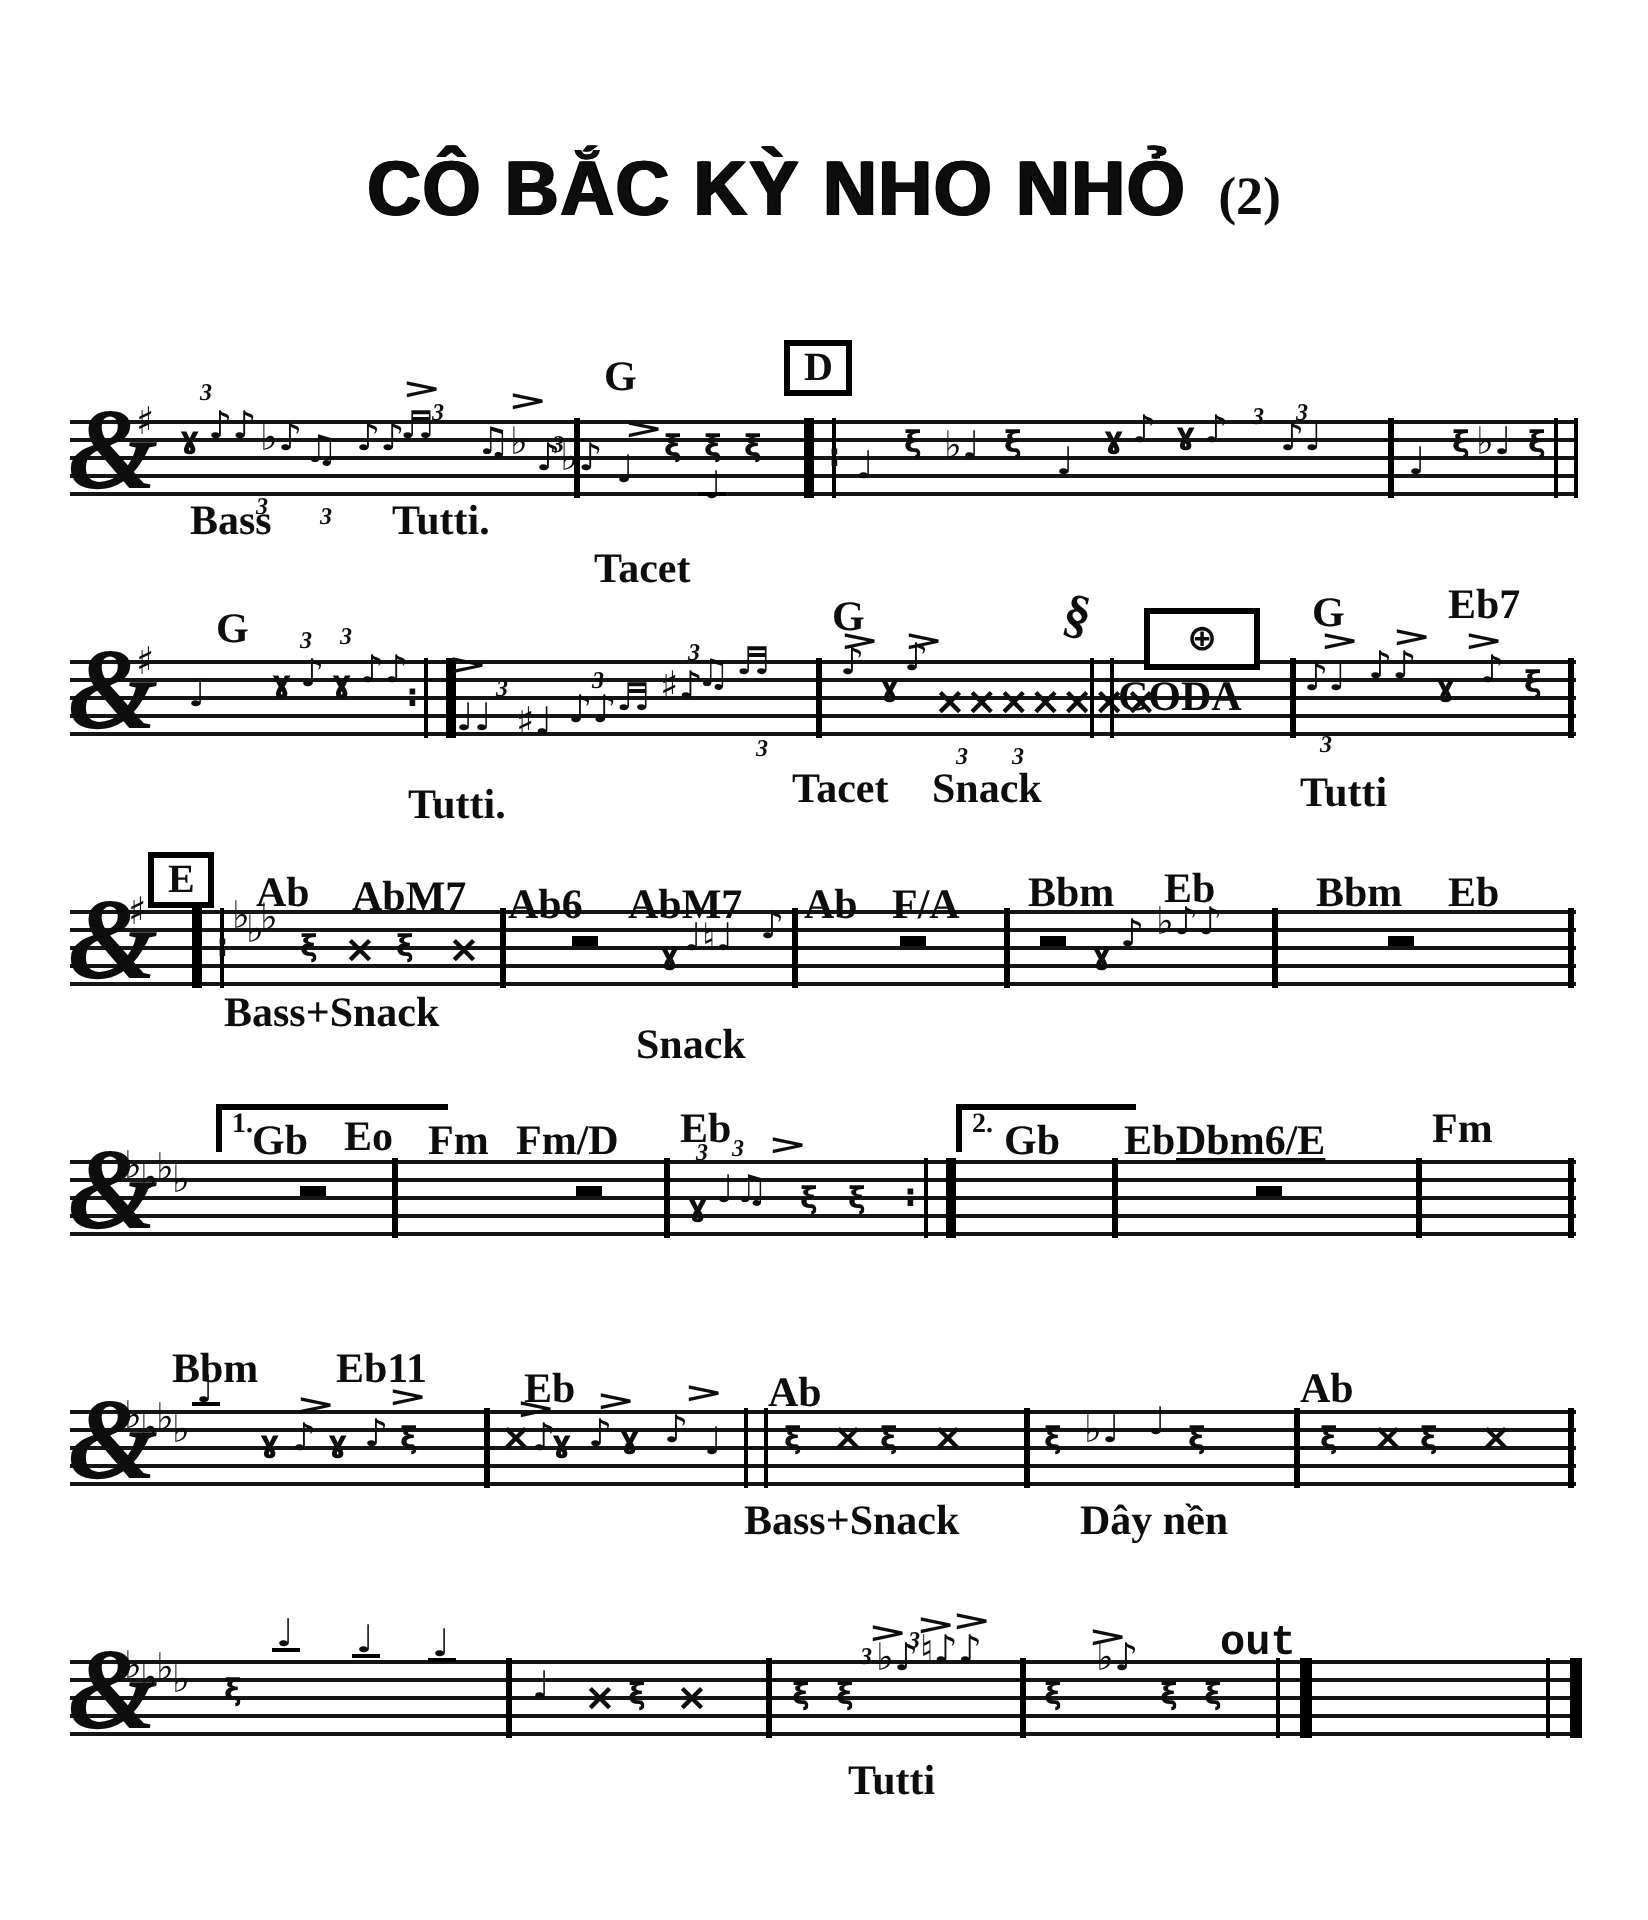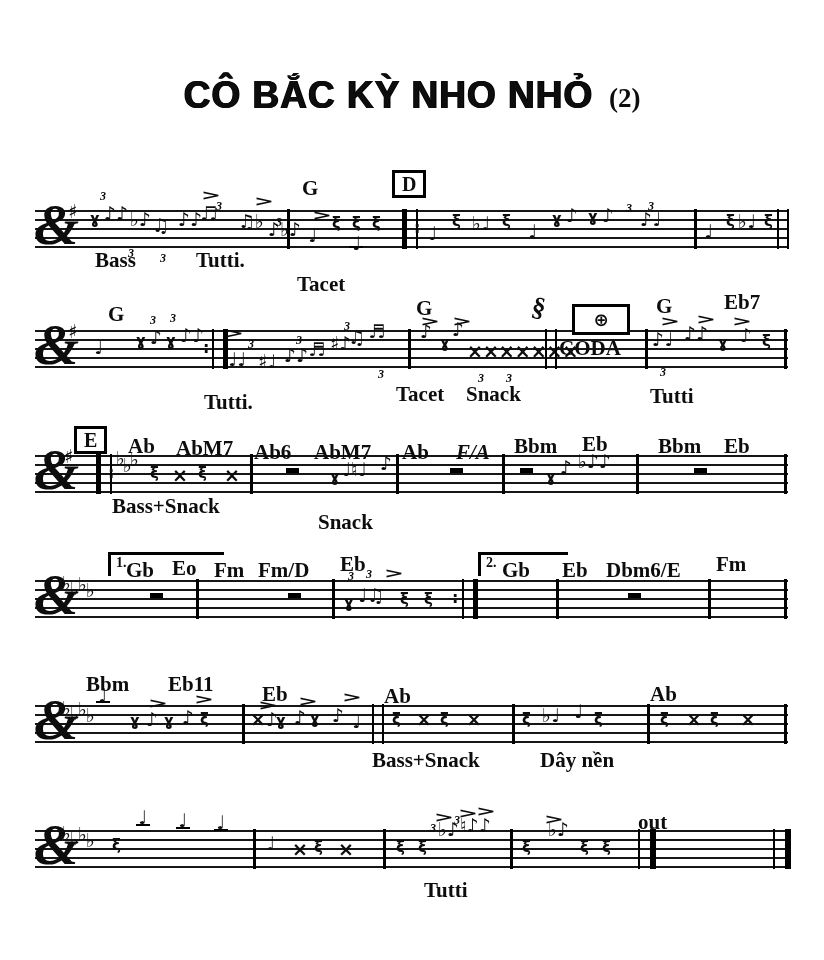--- a/index.html
+++ b/index.html
@@ -194,21 +194,21 @@
     <div class="it bar" style="left: 250px; top: 454px; height: 40px;"></div>
     <div class="it ch" style="left: 254px; top: 442px;">Ab6</div>
     <div class="it ch" style="left: 314px; top: 442px;">AbM7</div>
     <div class="it wr" style="left: 286px; top: 468px;"></div>
     <div class="it r" style="left: 330px; top: 470px;">ɣ</div>
     <div class="it n" style="left: 342px; top: 460px;">♩♮♩</div>
     <div class="it n" style="left: 380px; top: 454px;">♪</div>
     <div class="it txt" style="left: 318px; top: 512px;">Snack</div>
     <div class="it bar" style="left: 396px; top: 454px; height: 40px;"></div>
     <div class="it ch" style="left: 402px; top: 442px;">Ab</div>
-    <div class="it ch" style="left: 456px; top: 442px; font-style: italic;">F/A</div>
+    <div class="it ch" style="left: 446px; top: 442px;">F/A</div>
     <div class="it wr" style="left: 450px; top: 468px;"></div>
     <div class="it bar" style="left: 502px; top: 454px; height: 40px;"></div>
     <div class="it ch" style="left: 514px; top: 436px;">Bbm</div>
     <div class="it ch" style="left: 582px; top: 434px;">Eb</div>
     <div class="it wr" style="left: 520px; top: 468px;"></div>
     <div class="it r" style="left: 546px; top: 470px;">ɣ</div>
     <div class="it n" style="left: 560px; top: 458px;">♪</div>
     <div class="it n" style="left: 578px; top: 452px;">♭♪♪</div>
     <div class="it bar" style="left: 636px; top: 454px; height: 40px;"></div>
     <div class="it ch" style="left: 658px; top: 436px;">Bbm</div>
@@ -243,21 +243,21 @@
     <div class="it n" style="left: 358px; top: 586px;">♩♫</div>
     <div class="it acc" style="left: 388px; top: 566px;">&gt;</div>
     <div class="it r" style="left: 400px; top: 592px;">ξ</div>
     <div class="it r" style="left: 424px; top: 592px;">ξ</div>
     <div class="it dots" style="left: 452px; top: 590px;">:</div>
     <div class="it rptr" style="left: 462px; top: 579px; height: 40px;"></div>
     <div class="it volta" style="left: 478px; top: 552px; width: 82px;">2.</div>
     <div class="it ch" style="left: 502px; top: 560px;">Gb</div>
     <div class="it bar" style="left: 556px; top: 579px; height: 40px;"></div>
     <div class="it ch" style="left: 562px; top: 560px;">Eb</div>
-    <div class="it ch" style="left: 606px; top: 560px;">Dbm6/E</div>
+    <div class="it ch" style="left: 588px; top: 560px; text-decoration: underline;">Dbm6/E</div>
     <div class="it wr" style="left: 628px; top: 593px;"></div>
     <div class="it bar" style="left: 708px; top: 579px; height: 40px;"></div>
     <div class="it ch" style="left: 716px; top: 554px;">Fm</div>
     <div class="it bar" style="left: 784px; top: 579px; height: 40px;"></div>
     <div class="staff" style="left: 35px; top: 705px; width: 753px; height: 38px;">
       <div class="ln" style="top: 0px;"></div>
       <div class="ln" style="top: 9px;"></div>
       <div class="ln" style="top: 18px;"></div>
       <div class="ln" style="top: 27px;"></div>
       <div class="ln" style="top: 36px;"></div>
@@ -342,17 +342,17 @@
     <div class="it t3" style="left: 454px; top: 814px;">3</div>
     <div class="it acc" style="left: 462px; top: 806px;">&gt;</div>
     <div class="it acc" style="left: 480px; top: 804px;">&gt;</div>
     <div class="it n" style="left: 460px; top: 816px;">♮♪♪</div>
     <div class="it bar" style="left: 510px; top: 829px; height: 40px;"></div>
     <div class="it r" style="left: 522px; top: 840px;">ξ</div>
     <div class="it acc" style="left: 548px; top: 812px;">&gt;</div>
     <div class="it n" style="left: 548px; top: 820px;">♭♪</div>
     <div class="it r" style="left: 580px; top: 840px;">ξ</div>
     <div class="it r" style="left: 602px; top: 840px;">ξ</div>
-    <div class="it txt" style="left: 638px; top: 812px;">out</div>
+    <div class="it txt" style="left: 610px; top: 812px; font-family: Liberation Mono, monospace;">out</div>
     <div class="it fbar" style="left: 638px; top: 829px; height: 40px;"></div>
     <div class="it fbar" style="left: 773px; top: 829px; height: 40px;"></div>
     <div class="it txt" style="left: 424px; top: 880px;">Tutti</div>
   </div>
 
 </body></html>

